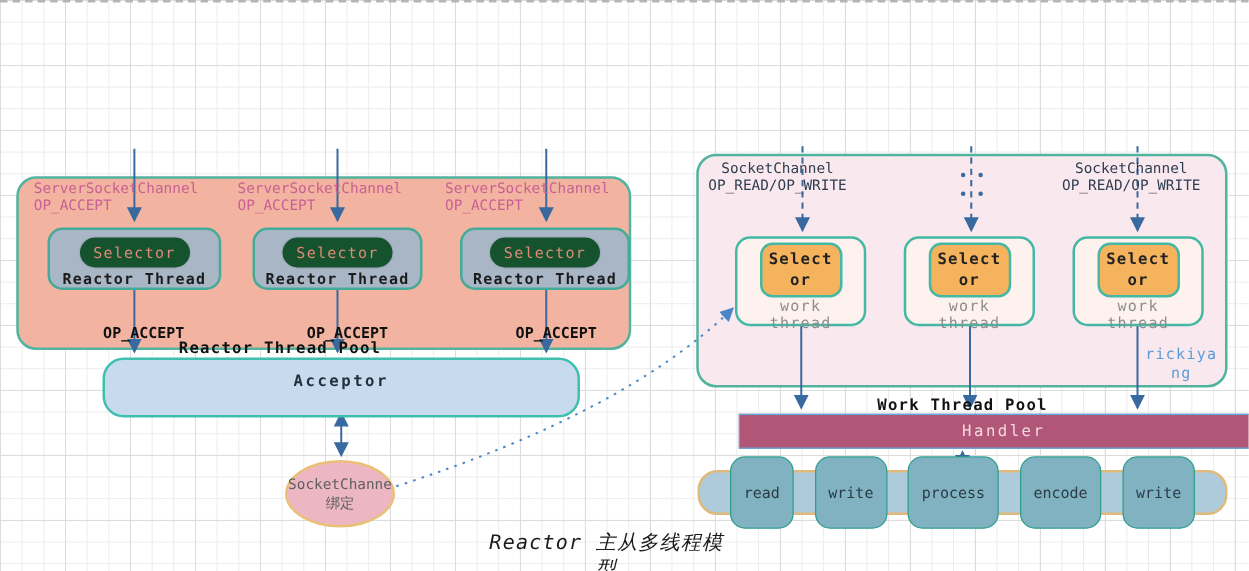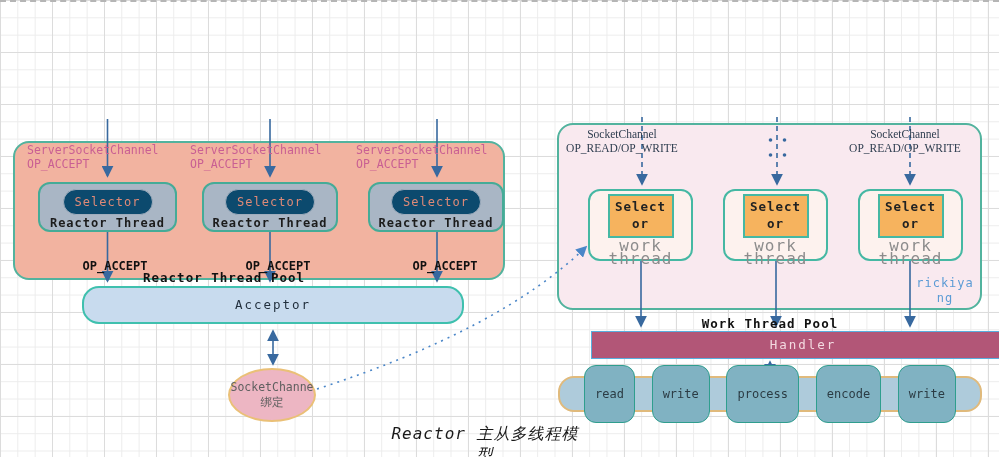--- a/index.html
+++ b/index.html
@@ -14,35 +14,35 @@
       linear-gradient(to bottom,#ececec 1px,transparent 1px);
     background-size:52px 52px,52px 52px,17.33px 17.33px,17.33px 17.33px;
   }
   .top-dash{position:absolute;left:0;top:0;width:999px;height:0;border-top:2px dashed #b5b5b5;z-index:0;}
   .pool{position:absolute;border:2px solid #52b39e;border-radius:16px;z-index:1;box-sizing:border-box;}
   .left-pool{left:13px;top:141px;width:492px;height:139px;background:#f2b3a0;}
   .right-pool{left:557px;top:123px;width:425px;height:187px;background:#f9e9ef;}
   svg.connectors{position:absolute;left:0;top:0;z-index:2;pointer-events:none;}
   .node{position:absolute;z-index:3;box-sizing:border-box;}
   .chan{width:160px;font-size:11.5px;line-height:14px;color:#c95f93;}
-  .rchan{width:176px;text-align:center;font-size:11.5px;line-height:14px;color:#2e3d4f;font-family:Liberation Serif, serif;}
+  .rchan{width:176px;text-align:center;font-size:11.5px;line-height:14px;color:#2e3d4f;}
   .thread-box{width:139px;height:50px;background:#a9b6c5;border:2px solid #45ab97;border-radius:12px;text-align:center;}
-  .sel-pill{display:inline-block;margin-top:5px;width:88px;height:24px;line-height:24px;background:#0c4a6e;
+  .sel-pill{display:inline-block;margin-top:5px;width:88px;height:24px;line-height:24px;background:#14532d;
     border:1.5px solid #9fadbd;border-radius:13px;color:#e08a77;font-size:12px;letter-spacing:1px;}
   .thread-label{margin-top:1px;font-size:12px;font-weight:bold;color:#1c1c1c;letter-spacing:1px;}
   .pool-title{font-size:12.5px;font-weight:bold;color:#111;letter-spacing:1px;text-align:center;margin-top:24px;}
   .op-label{width:110px;text-align:center;font-size:12px;font-weight:bold;color:#111;}
-  .acceptor{left:82px;top:286px;width:382px;height:38px;background:#c8dbee;border:2px solid #3fc0ae;border-radius:17px;
-    text-align:center;line-height:34px;font-size:12.5px;font-weight:normal;color:#22303e;letter-spacing:2px;}
+  .acceptor{left:82px;top:286px;width:382px;height:48px;background:#c8dbee;border:2px solid #3fc0ae;border-radius:17px;
+    text-align:center;line-height:34px;font-size:12.5px;font-weight:bold;color:#22303e;letter-spacing:2px;}
   .ellipse{left:228px;top:368px;width:88px;height:54px;background:#edb6c3;border:2px solid #eac077;border-radius:50%;
     text-align:center;font-size:11.5px;color:#5f5f5f;padding-top:10px;line-height:15px;}
   .worker-box{top:189px;width:105px;height:72px;background:#fdf2ee;border:2px solid #45b8a3;border-radius:12px;text-align:center;}
   .worker-sel{display:inline-block;margin-top:3px;width:62px;height:38px;background:#f6b35e;border:2px solid #45b8a3;
-    border-radius:0;font-size:12.5px;font-weight:bold;color:#222;line-height:17px;padding-top:2px;letter-spacing:1px;}
-  .worker-label{font-size:16px;color:#8c8c8c;line-height:13px;margin-top:1px;letter-spacing:1px;}
+    border-radius:10px;font-size:12.5px;font-weight:bold;color:#222;line-height:17px;padding-top:2px;letter-spacing:1px;}
+  .worker-label{font-size:12px;color:#8c8c8c;line-height:13px;margin-top:1px;letter-spacing:1px;}
   .handler{left:591px;top:331px;width:424px;height:28px;background:#b25677;border:1.5px solid #58aede;
     text-align:center;line-height:26px;font-size:12.5px;color:#f3d9e0;letter-spacing:2px;}
   .pipeline{left:558px;top:376px;width:424px;height:36px;background:#aecbdb;border:2px solid #e0ba7c;border-radius:16px;
     display:flex;align-items:center;justify-content:space-between;padding:0 24px;}
   .pill{background:#80b2c2;border:1.5px solid #2f9e8e;border-radius:12px;padding:21px 10px;font-size:12px;color:#2b3c44;}
   .watermark{width:90px;text-align:center;font-size:12px;color:#5b9bd5;line-height:15px;letter-spacing:1px;}
   .caption{width:200px;text-align:center;font-size:16px;color:#1a1a1a;letter-spacing:1px;font-style:italic;}
 </style>
 </head>
 <body>

